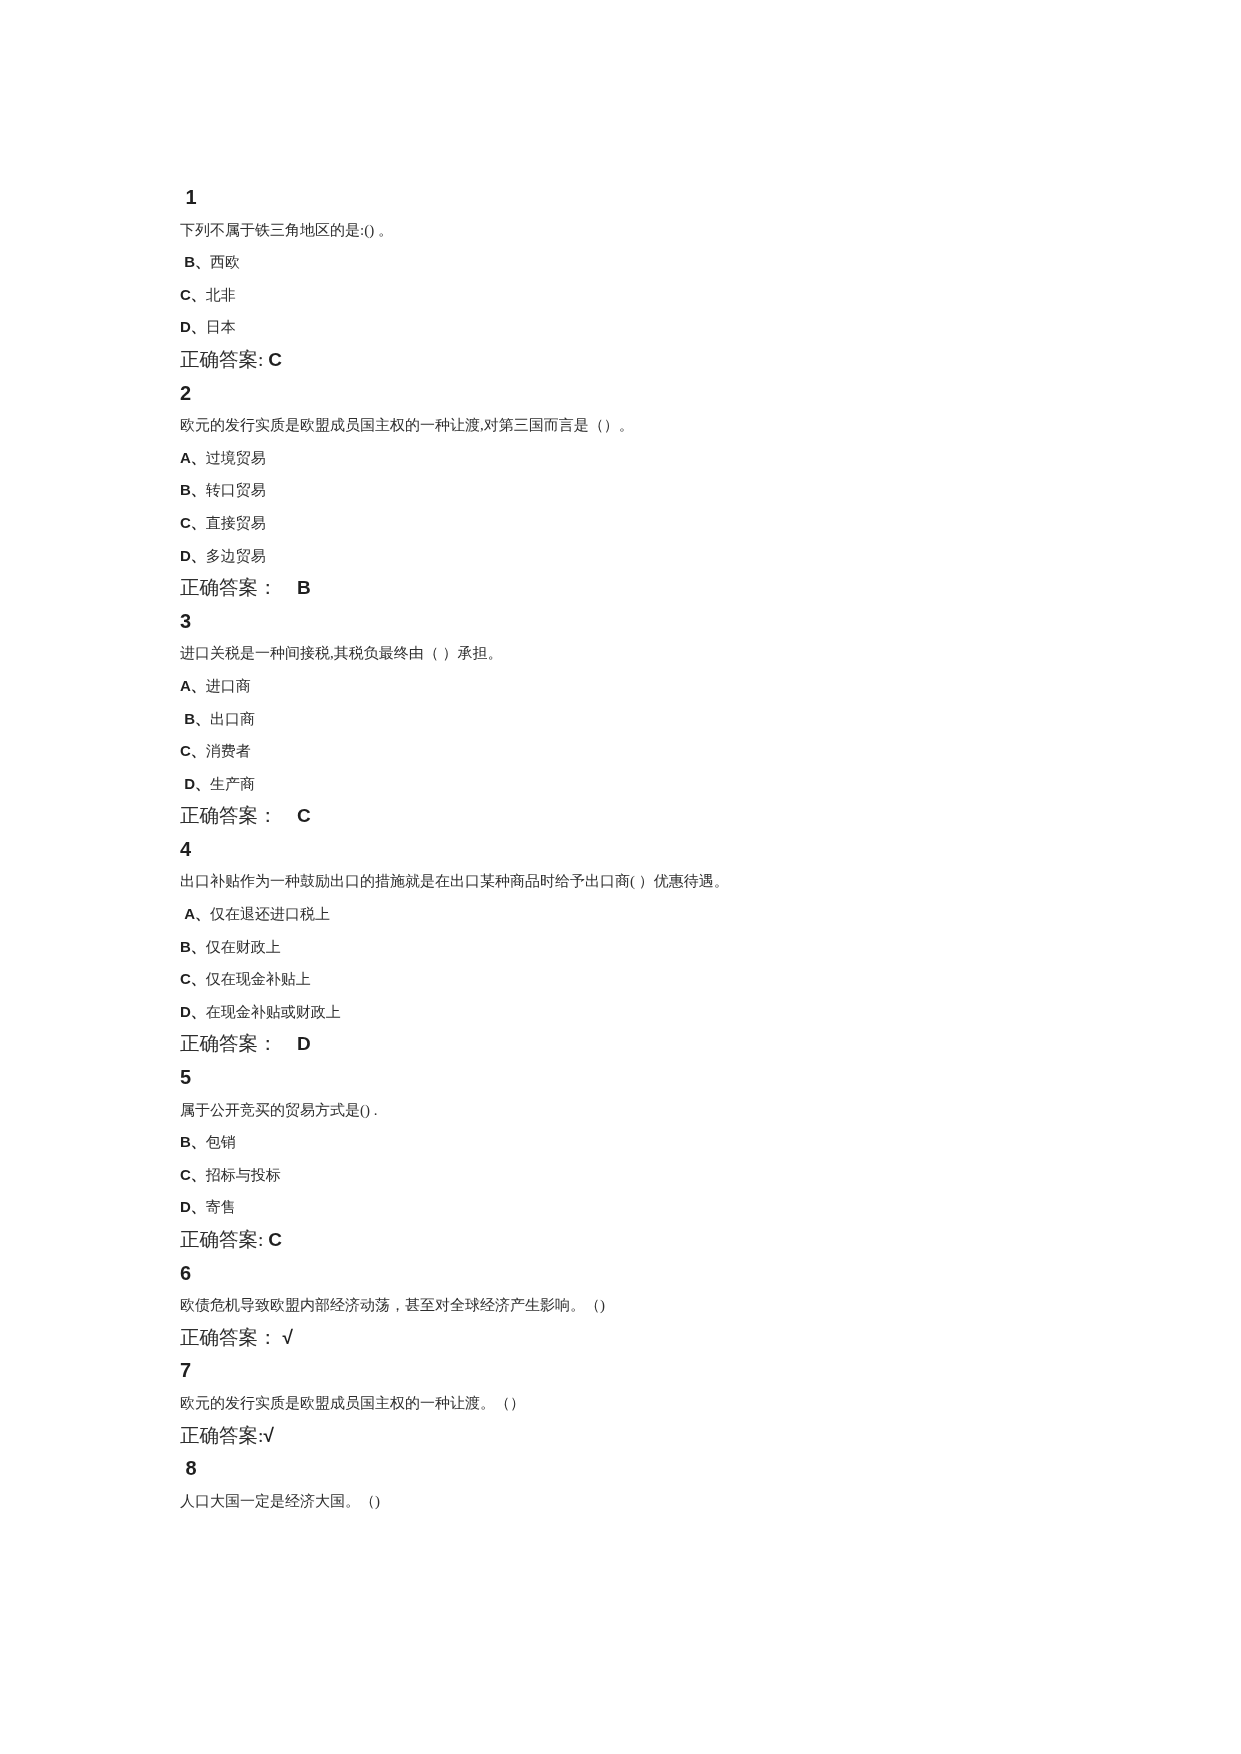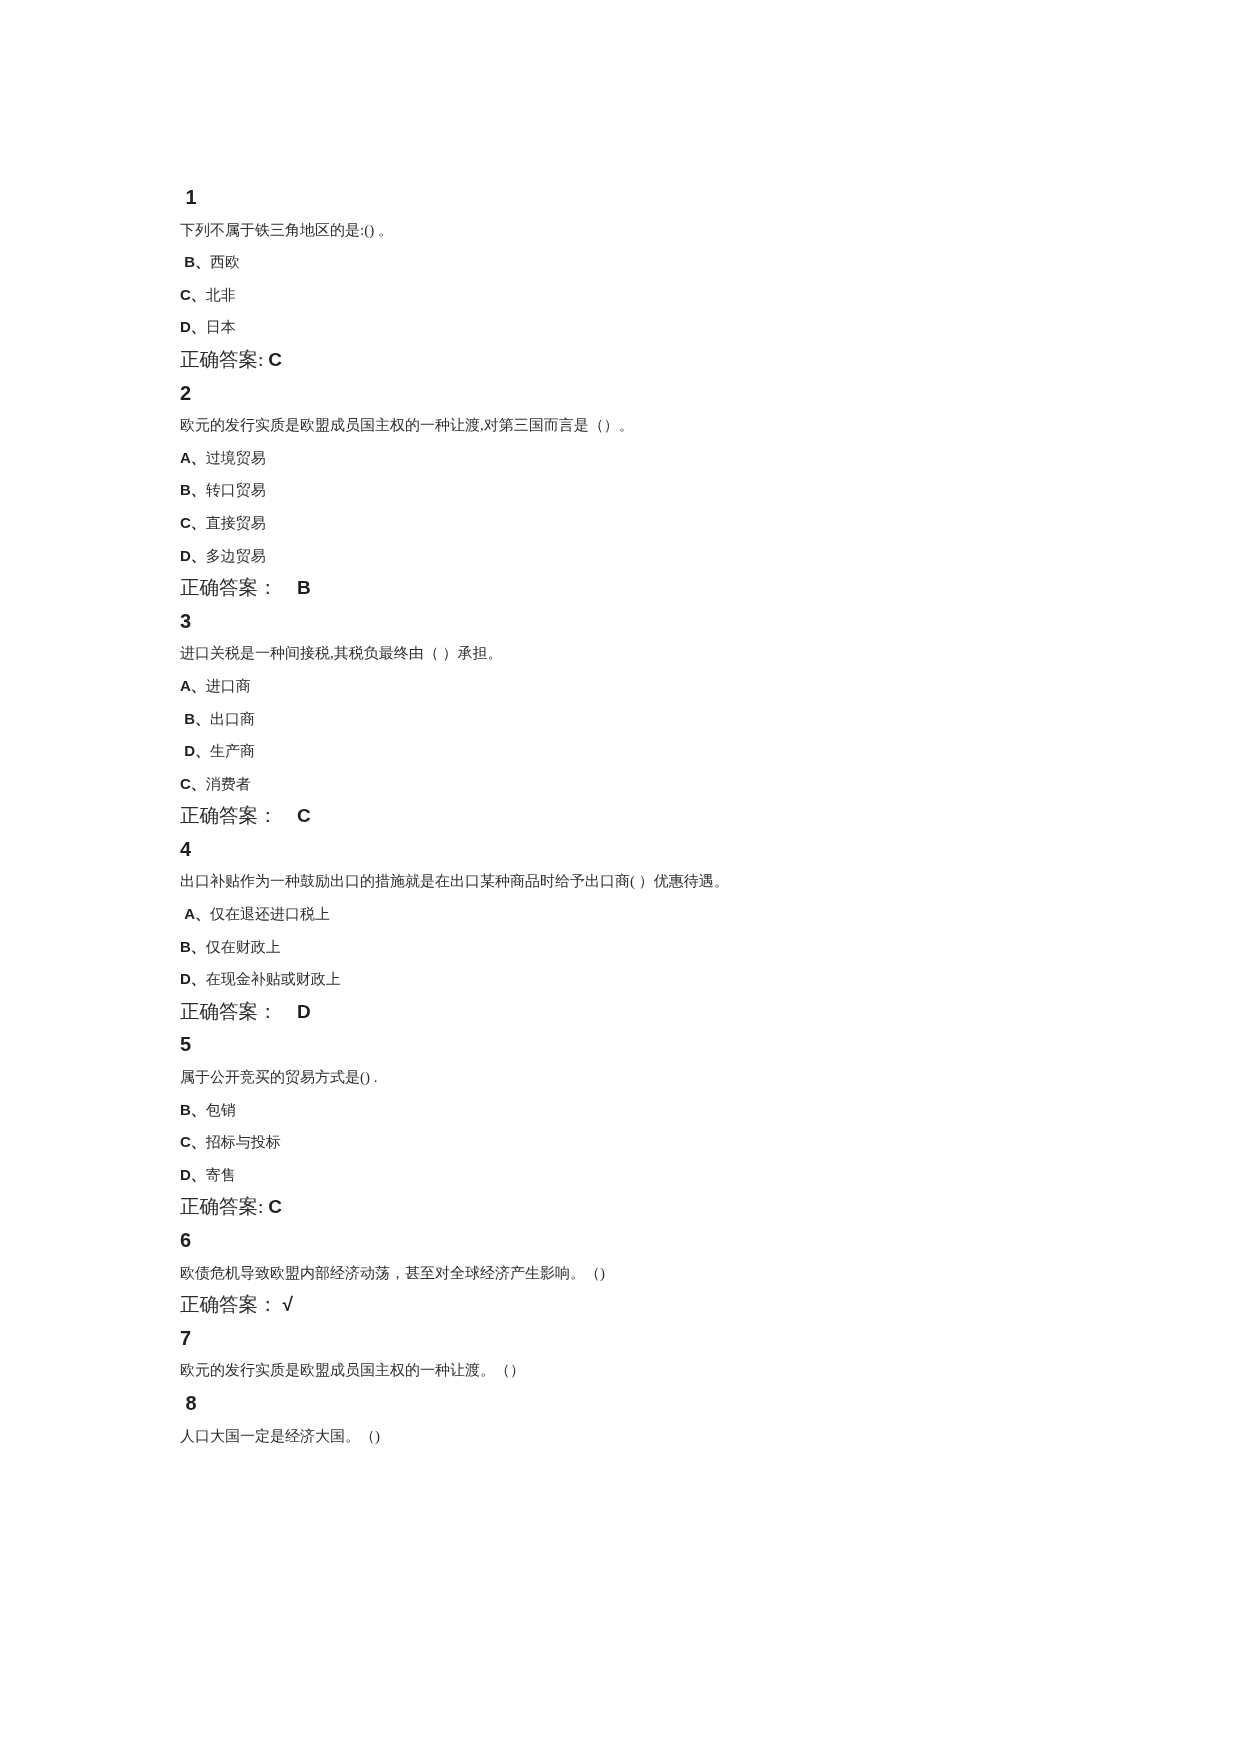--- a/index.html
+++ b/index.html
@@ -81,32 +81,33 @@
         </div>
     <div class="line answer-line"><span>正确答案：　</span><span class="answer-value">B</span></div>
   </div>
 
   <div class="question">
     <div class="line number-line">3</div>
     <div class="line question-line">进口关税是一种间接税,其税负最终由（ ）承担。</div>
     <div>
           <div class="line option-line">A、进口商</div>
           <div class="line option-line"> B、出口商</div>
+          <div class="line option-line">C、消费者</div>
           <div class="line option-line"> D、生产商</div>
-          <div class="line option-line">C、消费者</div>
         </div>
     <div class="line answer-line"><span>正确答案：　</span><span class="answer-value">C</span></div>
   </div>
 
   <div class="question">
     <div class="line number-line">4</div>
     <div class="line question-line">出口补贴作为一种鼓励出口的措施就是在出口某种商品时给予出口商( ）优惠待遇。</div>
     <div>
           <div class="line option-line"> A、仅在退还进口税上</div>
           <div class="line option-line">B、仅在财政上</div>
+          <div class="line option-line">C、仅在现金补贴上</div>
           <div class="line option-line">D、在现金补贴或财政上</div>
         </div>
     <div class="line answer-line"><span>正确答案：　</span><span class="answer-value">D</span></div>
   </div>
 
   <div class="question">
     <div class="line number-line">5</div>
     <div class="line question-line">属于公开竞买的贸易方式是() .</div>
     <div>
           <div class="line option-line">B、包销</div>
@@ -120,20 +121,21 @@
     <div class="line number-line">6</div>
     <div class="line question-line">欧债危机导致欧盟内部经济动荡，甚至对全球经济产生影响。（)</div>
     <div></div>
     <div class="line answer-line"><span>正确答案： </span><span class="answer-value">√</span></div>
   </div>
 
   <div class="question">
     <div class="line number-line">7</div>
     <div class="line question-line">欧元的发行实质是欧盟成员国主权的一种让渡。（）</div>
     <div></div>
+    <div class="line answer-line"><span>正确答案:</span><span class="answer-value">√</span></div>
   </div>
 
   <div class="question">
     <div class="line number-line"> 8</div>
     <div class="line question-line">人口大国一定是经济大国。（)</div>
     <div></div>
 
   </div>
 </div>
 </div>

